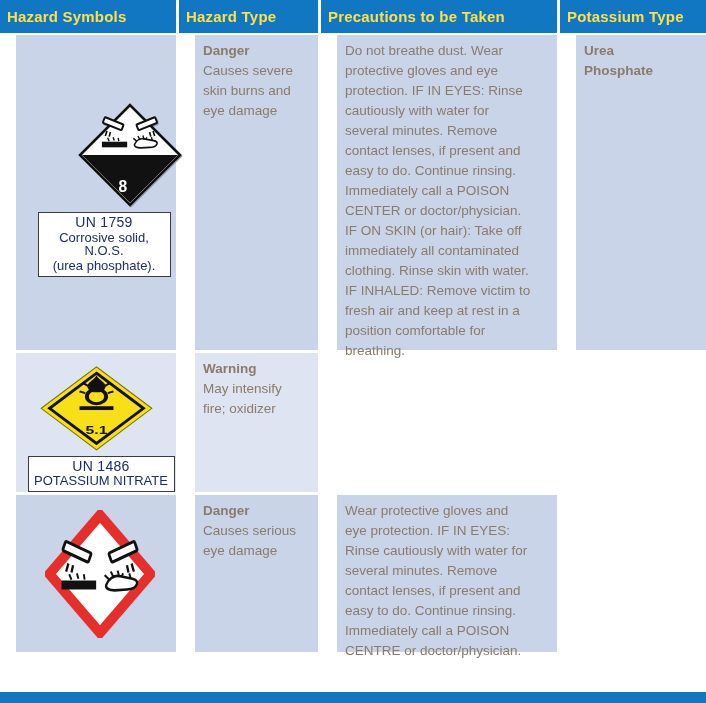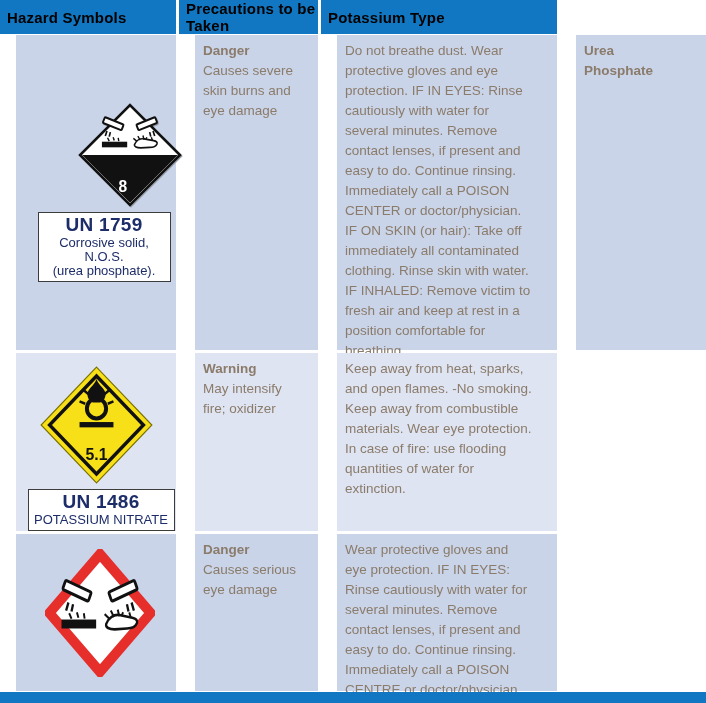--- a/index.html
+++ b/index.html
@@ -5,59 +5,60 @@
   * { margin:0; padding:0; box-sizing:border-box; }
   html,body { background:#fff; }
   .page {
     position:relative; width:706px; height:703px; overflow:hidden;
     font-family:"Liberation Sans","DejaVu Sans",sans-serif; background:#fff;
   }
   .grid { display:grid; grid-template-columns:176px 139px 236px 146px; column-gap:3px; background:#fff; }
   
   .hdr { height:33px; }
   .hdr .hcell {
-    background:#1277c2; color:#000000; font-weight:bold; font-size:15px;
+    background:#1277c2; color:#fde047; font-weight:bold; font-size:15px;
     display:flex; align-items:center; padding-left:7px; letter-spacing:.2px;
   }
   
   .row { margin-top:2px; }
   .row.r2, .row.r3 { margin-top:3px; }
   .row .cell { font-size:13.5px; color:#8b7b6a; padding:6px 6px 0 8px; line-height:20px;margin-left:16px; }
   .row.r1 .cell { background:#c9d4e9; height:315px; }
-  .row.r2 .cell { background:#dee4f2; height:178px; }
+  .row.r2 .cell { background:#dee4f2; height:139px; }
   .row.r3 .cell { background:#c9d4e9; height:157px; }
   .signal { font-weight:bold; }
   .wrapln { white-space:pre-line; }
   .prec { white-space:pre-line; line-height:19.2px; }
   .fert { font-weight:bold; white-space:pre-line; }
   
   .symcell { display:flex; flex-direction:column; align-items:center; padding:0 !important; }
   .row.r1 .symcell { padding-top:68px !important; }
   .row.r2 .symcell { padding-top:13px !important; }
   .row.r3 .symcell { padding-top:15px !important; }
   .sym-shift-1 { transform:translateX(34px); filter:drop-shadow(1.5px 1.5px 0 #9aa0ab); }
   .sym-shift-2 { transform:translateX(0); }
   .sym-shift-3 { transform:translateX(4px); }
   .unbox {
     background:#fff; border:1.5px solid #3c3c3c; text-align:center;
     color:#1d2d69; padding:2px 2px 3px; margin-top:5px; line-height:1.05;
   }
-  .unbox .uncode { font-weight:bold; font-size:19px; letter-spacing:.3px; }
+  .unbox .uncode { font-weight:normal; font-size:14px; letter-spacing:.3px; }
   .unbox .unsub  { font-size:13px; margin-top:1px; }
   .unbox1 { width:133px; transform:translateX(8px); }
   .unbox2 { width:147px; transform:translateX(5px);text-align:center; }
   .footer { position:absolute; left:0; bottom:0; width:706px; height:11px; background:#1277c2; }
 </style>
 </head>
 <body>
 
 <div class="page">
 
   <div class="grid hdr">
     <div class="hcell">Hazard Symbols</div>
+    <div class="hcell">Hazard Type</div>
     <div class="hcell">Precautions to be Taken</div>
     <div class="hcell">Potassium Type</div>
   </div>
 
   <div class="grid row r1">
     <div class="cell symcell">
       <svg class="sym-shift-1" width="104" height="104" viewBox="0 0 100 100">
         <path d="M50 2 98 50 50 98 2 50Z" fill="#fff" stroke="#111" stroke-width="2.5"></path>
         <path d="M4 50 50 96 96 50Z" fill="#111"></path>
         <g transform="translate(23 14) scale(0.54)">
@@ -123,27 +124,20 @@
       <div class="unbox unbox2">
         <div class="uncode">UN 1486</div>
         <div class="unsub">POTASSIUM NITRATE</div>
       </div>
     </div>
     <div class="cell">
       <div class="signal">Warning</div>
       <div class="wrapln">May intensify
 fire; oxidizer</div>
     </div>
-    <div class="cell prec">Keep away from heat, sparks,
-and open flames. -No smoking.
-Keep away from combustible
-materials. Wear eye protection.
-In case of fire: use flooding
-quantities of water for
-extinction.</div>
   </div>
 
   <div class="grid row r3">
     <div class="cell symcell">
       <svg class="sym-shift-3" width="110" height="128" viewBox="0 0 100 100" preserveAspectRatio="none">
         <path d="M50 4 96 50 50 96 4 50Z" fill="#fff" stroke="#e62e2b" stroke-width="8.5"></path>
         <g transform="translate(15 25) scale(0.70)">
           <g transform="rotate(22 24 12)">
               <rect x="2" y="7" width="36" height="11" rx="2" fill="#fff" stroke="#111" stroke-width="3.5"></rect>
             </g>

